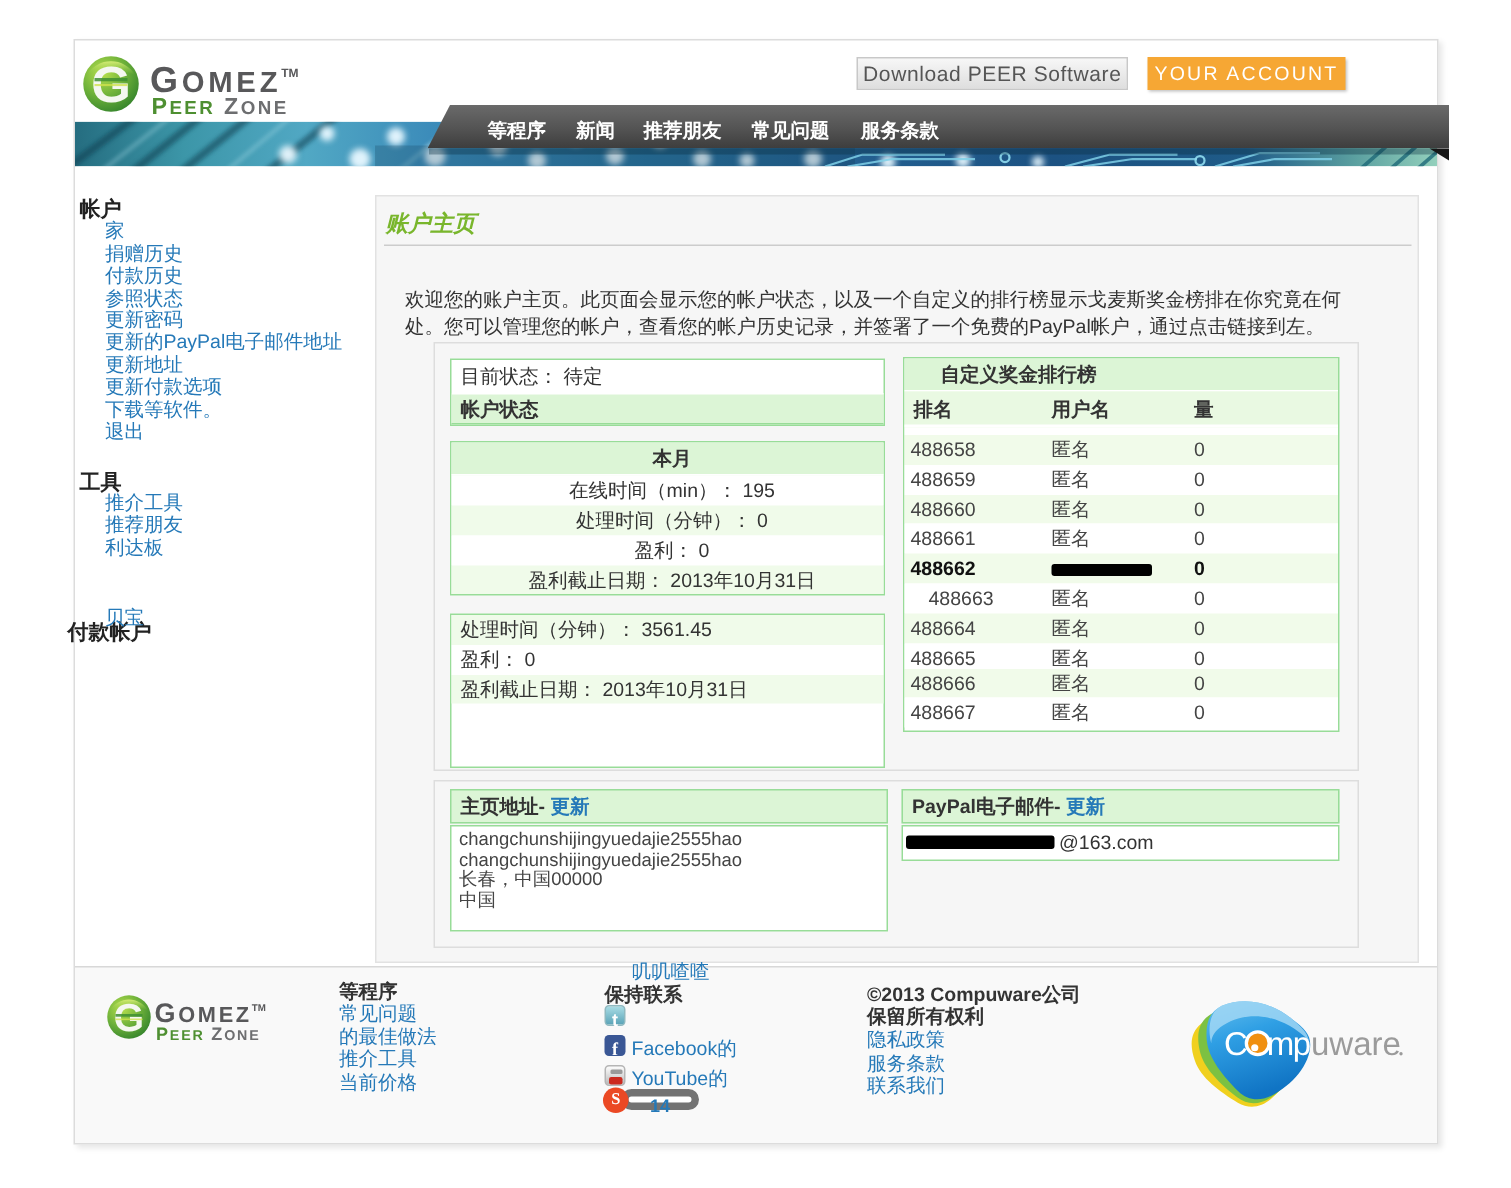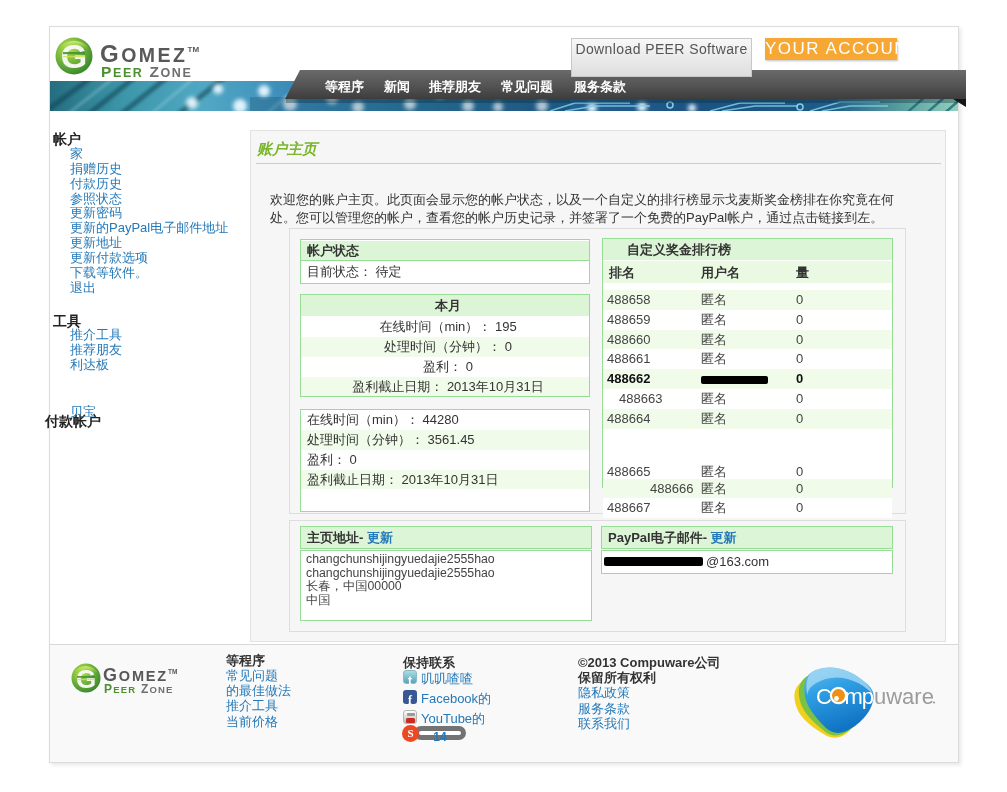--- a/index.html
+++ b/index.html
@@ -112,22 +112,22 @@
 <circle cx="19" cy="21" r="18.5" fill="url(#gs)"></circle>
 <path d="M3,15 A18.5,18.5 0 0,1 35,15 Q19,8 3,15 Z" fill="url(#gl)"></path>
 <text x="19" y="33" text-anchor="middle" font-family="Liberation Sans" font-size="34" font-weight="bold" fill="#f4f7f0">G</text>
 <rect x="8" y="17" width="22" height="2.2" fill="#3f8f33" opacity="0.85"></rect>
 <rect x="8" y="21" width="22" height="1.4" fill="#cfe24e" opacity="0.8"></rect>
 </svg>
 </div>
 <div class="abs" style="left:100px;top:40px;color:#58585a;font-weight:bold;font-size:24px;letter-spacing:2.5px;"><span style="font-size:24px;">G</span><span style="font-size:19.5px;">OMEZ</span><span style="font-size:8px;letter-spacing:0;vertical-align:10px;">TM</span></div>
 <div class="abs" style="left:101px;top:63px;font-weight:bold;font-size:15.5px;letter-spacing:1.6px;"><span style="color:#4e8f31;">P<span style="font-size:12.5px;">EER</span></span> <span style="color:#6d6e70;">Z<span style="font-size:12.5px;">ONE</span></span></div>
 
-<div class="abs" style="left:571px;top:38px;width:181px;height:39px;background:linear-gradient(#f7f7f7,#dedede);border:1px solid #c8c8c8;color:#555;font-size:14px;letter-spacing:0.4px;text-align:center;line-height:20px;">Download PEER Software</div>
-<div class="abs" style="left:765px;top:38px;width:132px;height:22px;background:#f6a734;color:#fff;font-size:17px;letter-spacing:1.5px;text-align:center;line-height:22px;white-space:nowrap;box-shadow:1px 1px 2px rgba(0,0,0,0.25);">YOUR ACCOUNT</div>
+<div class="abs" style="left:571px;top:38px;width:181px;height:22px;background:linear-gradient(#f7f7f7,#dedede);border:1px solid #c8c8c8;color:#555;font-size:14px;letter-spacing:0.4px;text-align:center;line-height:20px;">Download PEER Software</div>
+<div class="abs" style="left:765px;top:38px;width:132px;height:22px;background:#f6a734;color:#fff;font-size:13px;letter-spacing:1.5px;text-align:center;line-height:22px;white-space:nowrap;box-shadow:1px 1px 2px rgba(0,0,0,0.25);">YOUR ACCOUNT</div>
 
 <div class="abs" style="left:53px;top:131px;font-size:14px;font-weight:bold;color:#222;">帐户</div>
 <div class="abs" style="left:70px;top:147px;font-size:13px;line-height:14.85px;">
 <div><a href="#">家</a></div>
     <div><a href="#">捐赠历史</a></div>
     <div><a href="#">付款历史</a></div>
 <div><a href="#">参照状态</a></div>
     <div><a href="#">更新密码</a></div>
     <div><a href="#">更新的PayPal电子邮件地址</a></div>
 <div><a href="#">更新地址</a></div>
@@ -147,34 +147,33 @@
 <div class="abs" style="left:250px;top:130px;width:696px;height:512px;background:#f6f6f6;border:1px solid #e2e2e2;"></div>
 <div class="abs" style="left:257px;top:140px;font-size:15px;font-weight:bold;font-style:italic;color:#79b62c;">账户主页</div>
 <div class="abs" style="left:256px;top:163px;width:685px;height:1px;background:#cccccc;"></div>
 <div class="abs" style="left:270px;top:191px;font-size:13px;color:#333;line-height:17.5px;">欢迎您的账户主页。此页面会显示您的帐户状态，以及一个自定义的排行榜显示戈麦斯奖金榜排在你究竟在何<br>处。您可以管理您的帐户，查看您的帐户历史记录，并签署了一个免费的PayPal帐户，通过点击链接到左。</div>
 
 <div class="abs" style="left:289px;top:228px;width:617px;height:286px;border:1px solid #ddd;"></div>
 
 <div class="abs" style="left:289px;top:520px;width:617px;height:112px;border:1px solid #ddd;"></div>
 
 <div class="abs" style="left:300px;top:239px;width:290px;height:45px;background:#fff;border:1px solid #98dc98;font-size:13px;color:#333;">
+<div style="height:22px;line-height:22px;padding-left:6px;">目前状态： 待定</div>
 <div style="height:21px;background:#dcf5d6;border-bottom:1px solid #98dc98;line-height:21px;padding-left:6px;font-weight:bold;box-shadow:0 1px 0 #fff inset;">帐户状态</div>
-<div style="height:22px;line-height:22px;padding-left:6px;">目前状态： 待定</div>
 </div>
 
 <div class="abs" style="left:300px;top:294px;width:290px;height:103px;background:#fff;border:1px solid #98dc98;font-size:13px;color:#333;text-align:center;">
 <div style="height:22px;background:#dcf5d6;border-bottom:1px solid #fff;line-height:22px;padding-left:6px;font-weight:bold;">本月</div>
 <div style="height:20px;line-height:20px;padding-left:6px;background:#fff;">在线时间（min）： 195</div>
 <div style="height:20px;line-height:20px;padding-left:6px;background:#f0fbea;">处理时间（分钟）： 0</div>
 <div style="height:20px;line-height:20px;padding-left:6px;background:#fff;">盈利： 0</div>
 <div style="height:19px;line-height:19px;padding-left:6px;background:#f0fbea;">盈利截止日期： 2013年10月31日</div>
 </div>
 
 <div class="abs" style="left:300px;top:409px;width:290px;height:103px;background:#fff;border:1px solid #98dc98;font-size:13px;color:#333;">
-<div style="height:20px;line-height:20px;padding-left:6px;background:#fff;">在线时间（min）： 44280</div>
 <div style="height:20px;line-height:20px;padding-left:6px;background:#f0fbea;">处理时间（分钟）： 3561.45</div>
 <div style="height:20px;line-height:20px;padding-left:6px;background:#fff;">盈利： 0</div>
 <div style="height:19px;line-height:19px;padding-left:6px;background:#f0fbea;">盈利截止日期： 2013年10月31日</div>
 </div>
 
 <div class="abs" style="left:602px;top:238px;width:291px;height:250px;background:#fff;border:1px solid #98dc98;font-size:13px;color:#444;">
 <div style="height:22px;background:#dcf5d6;border-bottom:1px solid #fff;line-height:22px;padding-left:24px;font-weight:bold;color:#333;">自定义奖金排行榜</div>
 <div style="height:24px;background:#e9f9e2;border-bottom:2px solid #fff;line-height:24px;font-weight:bold;color:#333;position:relative;">
 <span class="abs" style="left:6px;">排名</span>
       <span class="abs" style="left:98px;">用户名</span>
@@ -209,27 +208,27 @@
 <div style="height:19.8px;line-height:19.8px;background:#fff;position:relative;">
       <span class="abs" style="left:16px;">488663</span>
       <span class="abs" style="left:98px;">匿名</span>
       <span class="abs" style="left:193px;">0</span>
     </div>
 <div style="height:19.8px;line-height:19.8px;background:#f1fbea;position:relative;">
       <span class="abs" style="left:4px;">488664</span>
       <span class="abs" style="left:98px;">匿名</span>
       <span class="abs" style="left:193px;">0</span>
     </div>
-<div style="height:17px;line-height:19.8px;background:#fff;position:relative;margin-top:33px;">
+<div style="height:17px;line-height:19.8px;background:#fff;position:relative;">
       <span class="abs" style="left:4px;">488665</span>
       <span class="abs" style="left:98px;">匿名</span>
       <span class="abs" style="left:193px;">0</span>
     </div>
 <div style="height:19.8px;line-height:19.8px;background:#f1fbea;position:relative;">
-      <span class="abs" style="left:4px;margin-left:43px;">488666</span>
+      <span class="abs" style="left:4px;">488666</span>
       <span class="abs" style="left:98px;">匿名</span>
       <span class="abs" style="left:193px;">0</span>
     </div>
 <div style="height:19.8px;line-height:19.8px;background:#fff;position:relative;">
       <span class="abs" style="left:4px;">488667</span>
       <span class="abs" style="left:98px;">匿名</span>
       <span class="abs" style="left:193px;">0</span>
     </div>
 </div>
 
@@ -260,21 +259,21 @@
 <div class="abs" style="left:226px;top:652px;font-size:13px;font-weight:bold;color:#333;">等程序</div>
 <div class="abs" style="left:226px;top:667.5px;font-size:13px;line-height:15.35px;">
 <div><a href="#">常见问题</a></div>
     <div><a href="#">的最佳做法</a></div>
     <div><a href="#">推介工具</a></div>
     <div><a href="#">当前价格</a></div>
 </div>
 
 <div class="abs" style="left:403px;top:654px;font-size:13px;font-weight:bold;color:#333;">保持联系</div>
 <div class="abs" style="left:403px;top:670px;width:14px;height:14px;border-radius:3px;background:linear-gradient(#a8dce4,#5ba4b8);border:1px solid #8fb9c0;text-align:center;"><span style="color:#fff;font-size:12px;font-weight:bold;line-height:12px;">t</span></div>
-<div class="abs" style="left:421px;top:670px;font-size:13px;"><a href="#">叽叽喳喳</a></div>
+<div class="abs" style="left:421px;top:639px;font-size:13px;"><a href="#">叽叽喳喳</a></div>
 <div class="abs" style="left:403px;top:690px;width:14px;height:14px;border-radius:3px;background:#3a5795;text-align:center;"><span style="color:#fff;font-size:12px;font-weight:bold;line-height:15px;font-family:'Liberation Serif',serif;">f</span></div>
 <div class="abs" style="left:421px;top:690px;font-size:13px;"><a href="#">Facebook的</a></div>
 <div class="abs" style="left:403px;top:710px;width:14px;height:14px;border-radius:3px;background:linear-gradient(#fdfdfd,#b9b9b9);border:1px solid #b5b5b5;">
     <span style="position:absolute;left:2.5px;top:2px;width:8px;height:3px;background:#9a9a9a;border-radius:1px;"></span>
     <span style="position:absolute;left:2px;top:6.5px;width:9px;height:5.5px;border-radius:1.5px;background:#cc2a1f;"></span>
   </div>
 <div class="abs" style="left:421px;top:710px;font-size:13px;"><a href="#">YouTube的</a></div>
 <div class="abs" style="left:414px;top:726px;width:52px;height:14px;background:#fff;border:5px solid #737373;border-radius:7px;text-align:center;line-height:13px;font-size:12px;font-weight:bold;color:#2579b8;">14</div>
 <div class="abs" style="left:402px;top:725px;width:17px;height:17px;border-radius:50%;background:#eb4924;">
     <span style="display:block;text-align:center;color:#fff;font-weight:bold;font-size:11px;line-height:16px;font-family:'Liberation Serif',serif;">S</span>

